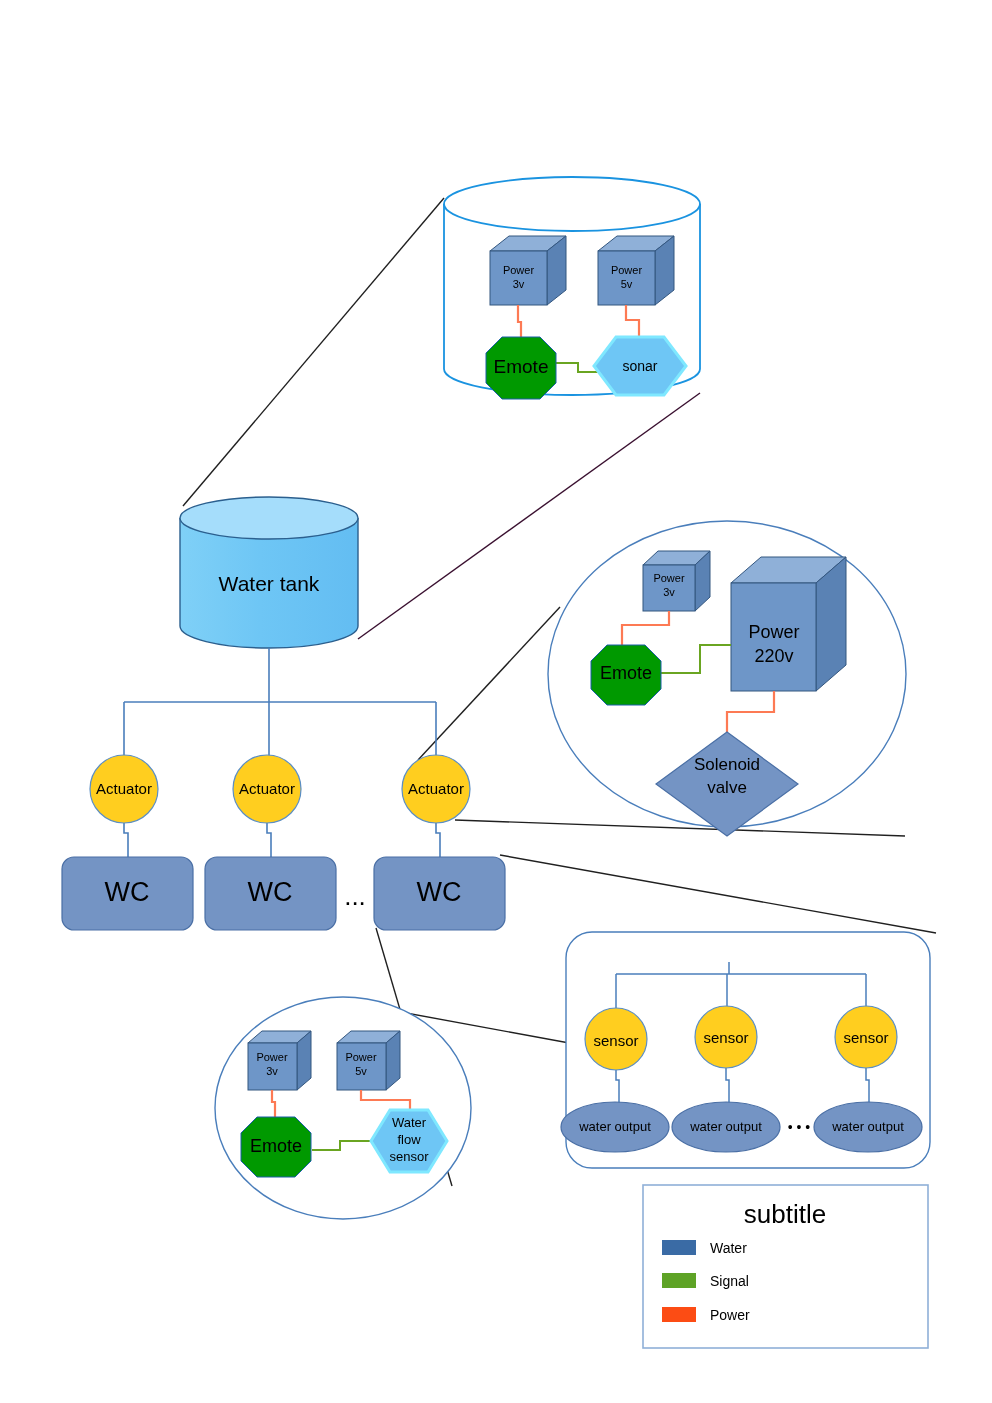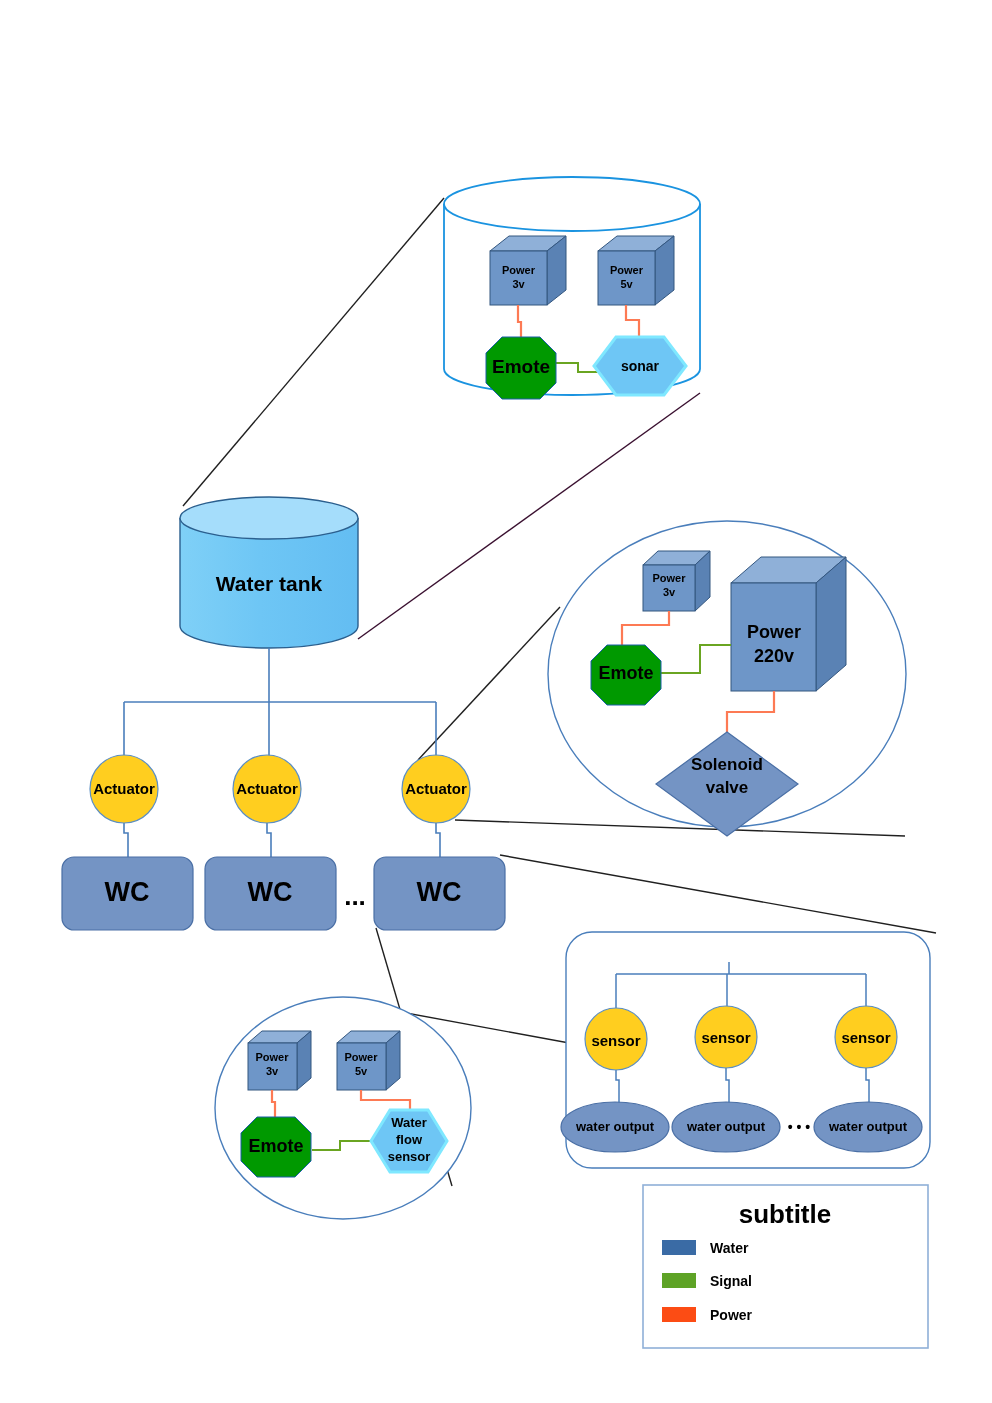--- a/index.html
+++ b/index.html
@@ -5,21 +5,21 @@
   html, body {
     margin: 0; padding: 0;
     background: #ffffff;
   }
   body {
     width: 992px; height: 1403px;
     font-family: "Liberation Sans", sans-serif;
     overflow: hidden;
     position: relative;
   }
-  #stage { position: absolute; left: 0; top: 0; width: 992px; height: 1403px; font-weight: bold; }
+  #stage { position: absolute; left: 0; top: 0; width: 992px; height: 1403px; }
   svg#diagram { position: absolute; left: 0; top: 0; width: 992px; height: 1403px; }
   text { font-family: "Liberation Sans", sans-serif; fill: #000000; }
   .lbl { dominant-baseline: middle; text-anchor: middle; }
 </style>
 </head>
 <body>
 
 <div id="stage">
 <svg id="diagram" viewBox="0 0 992 1403">
   <defs>

